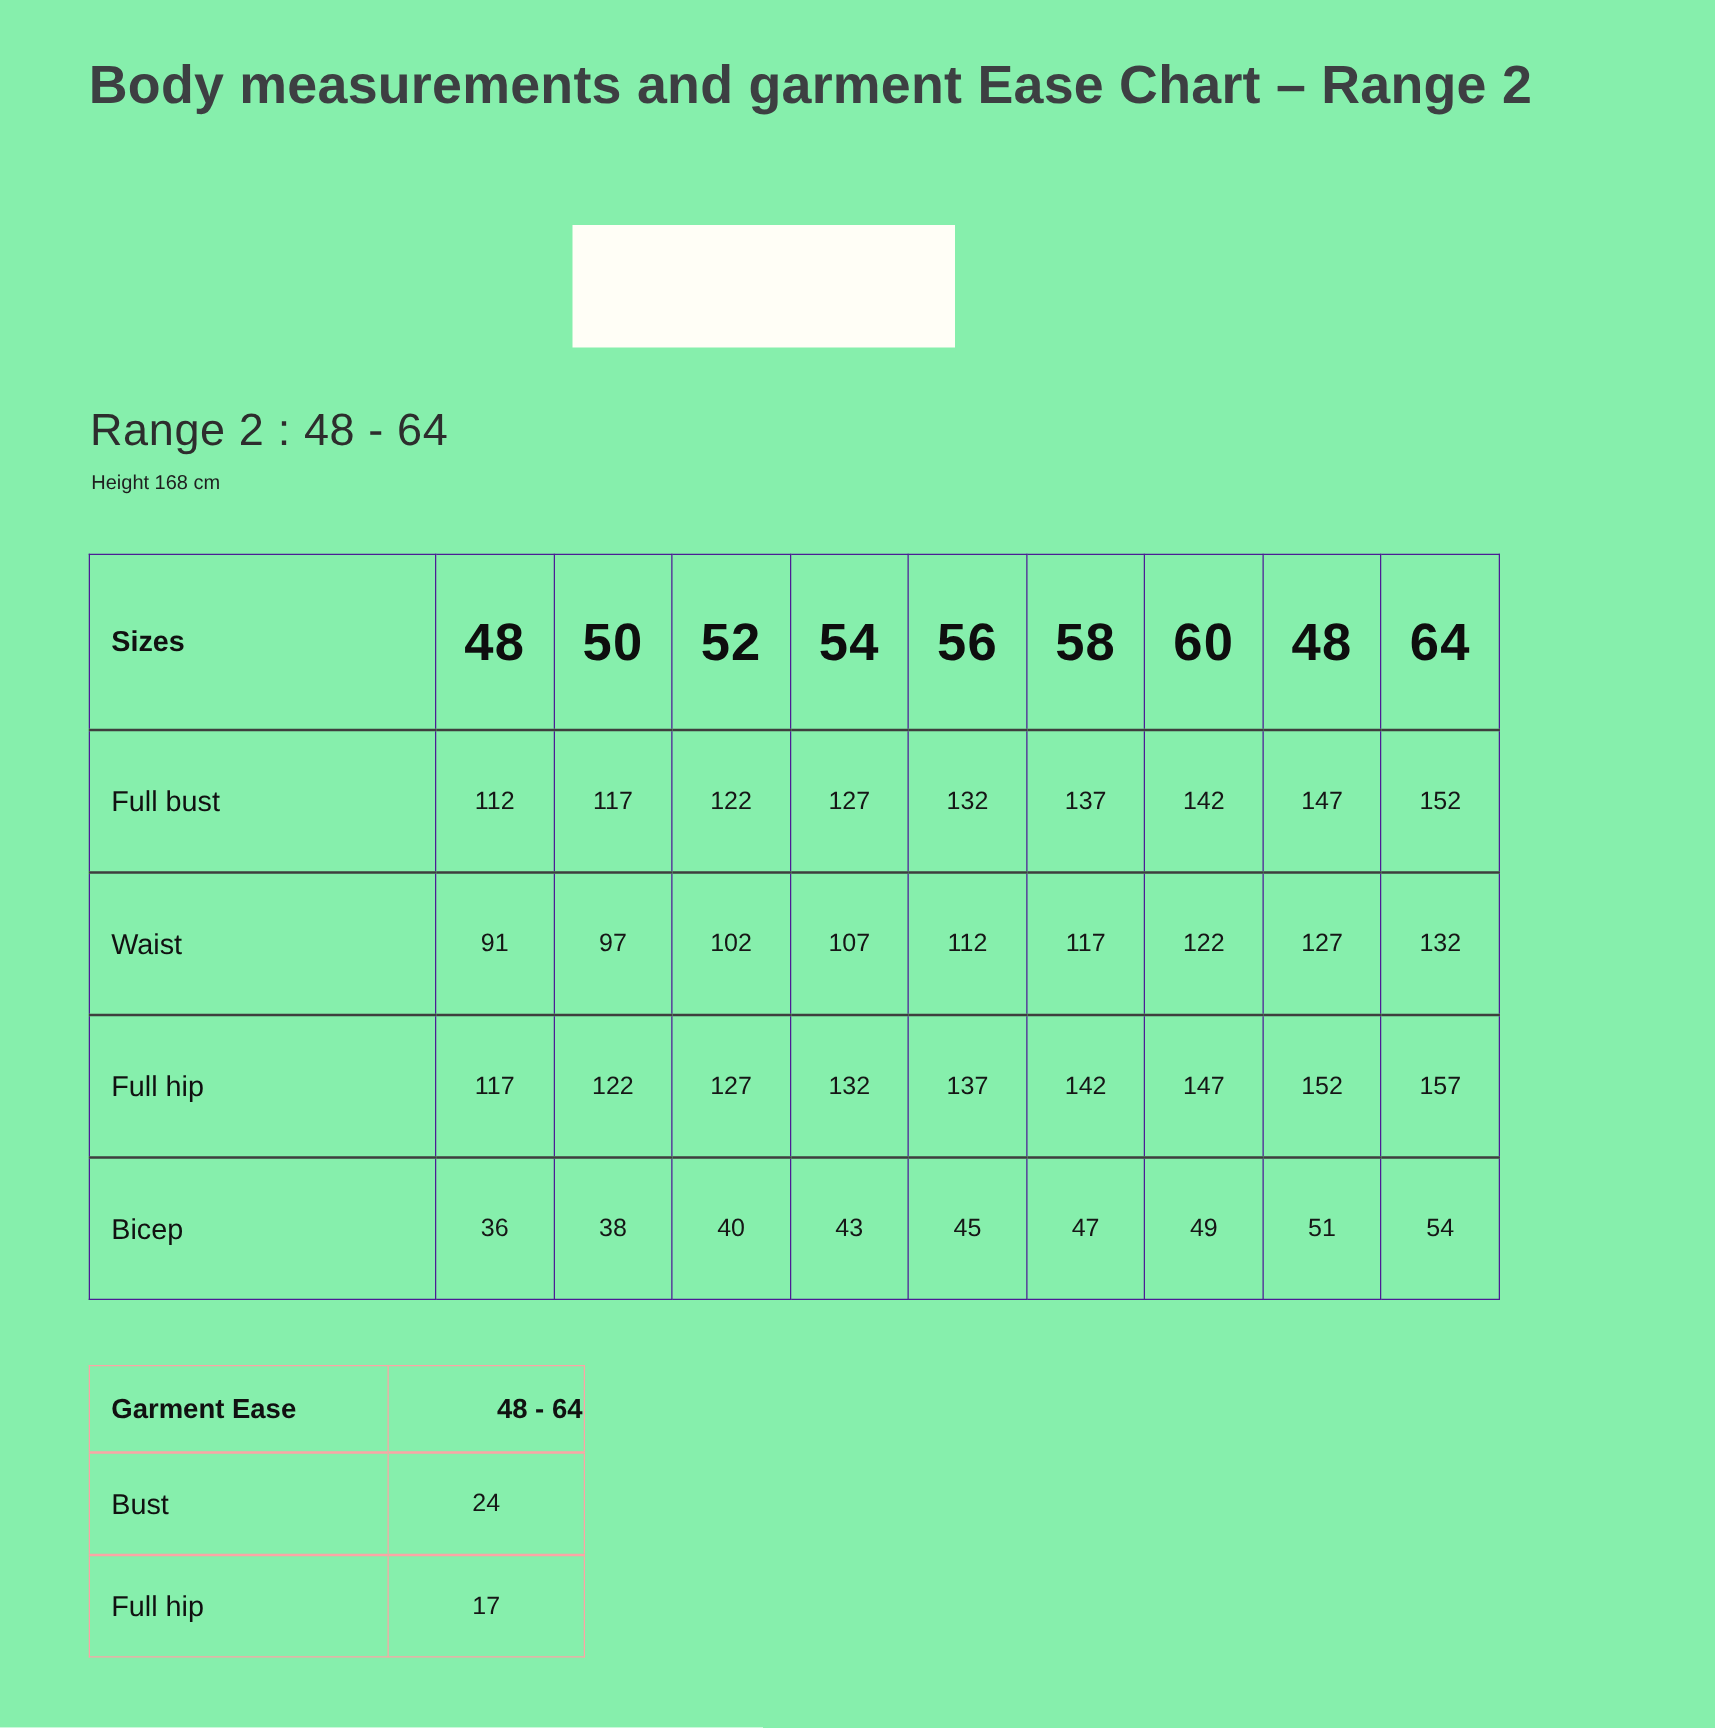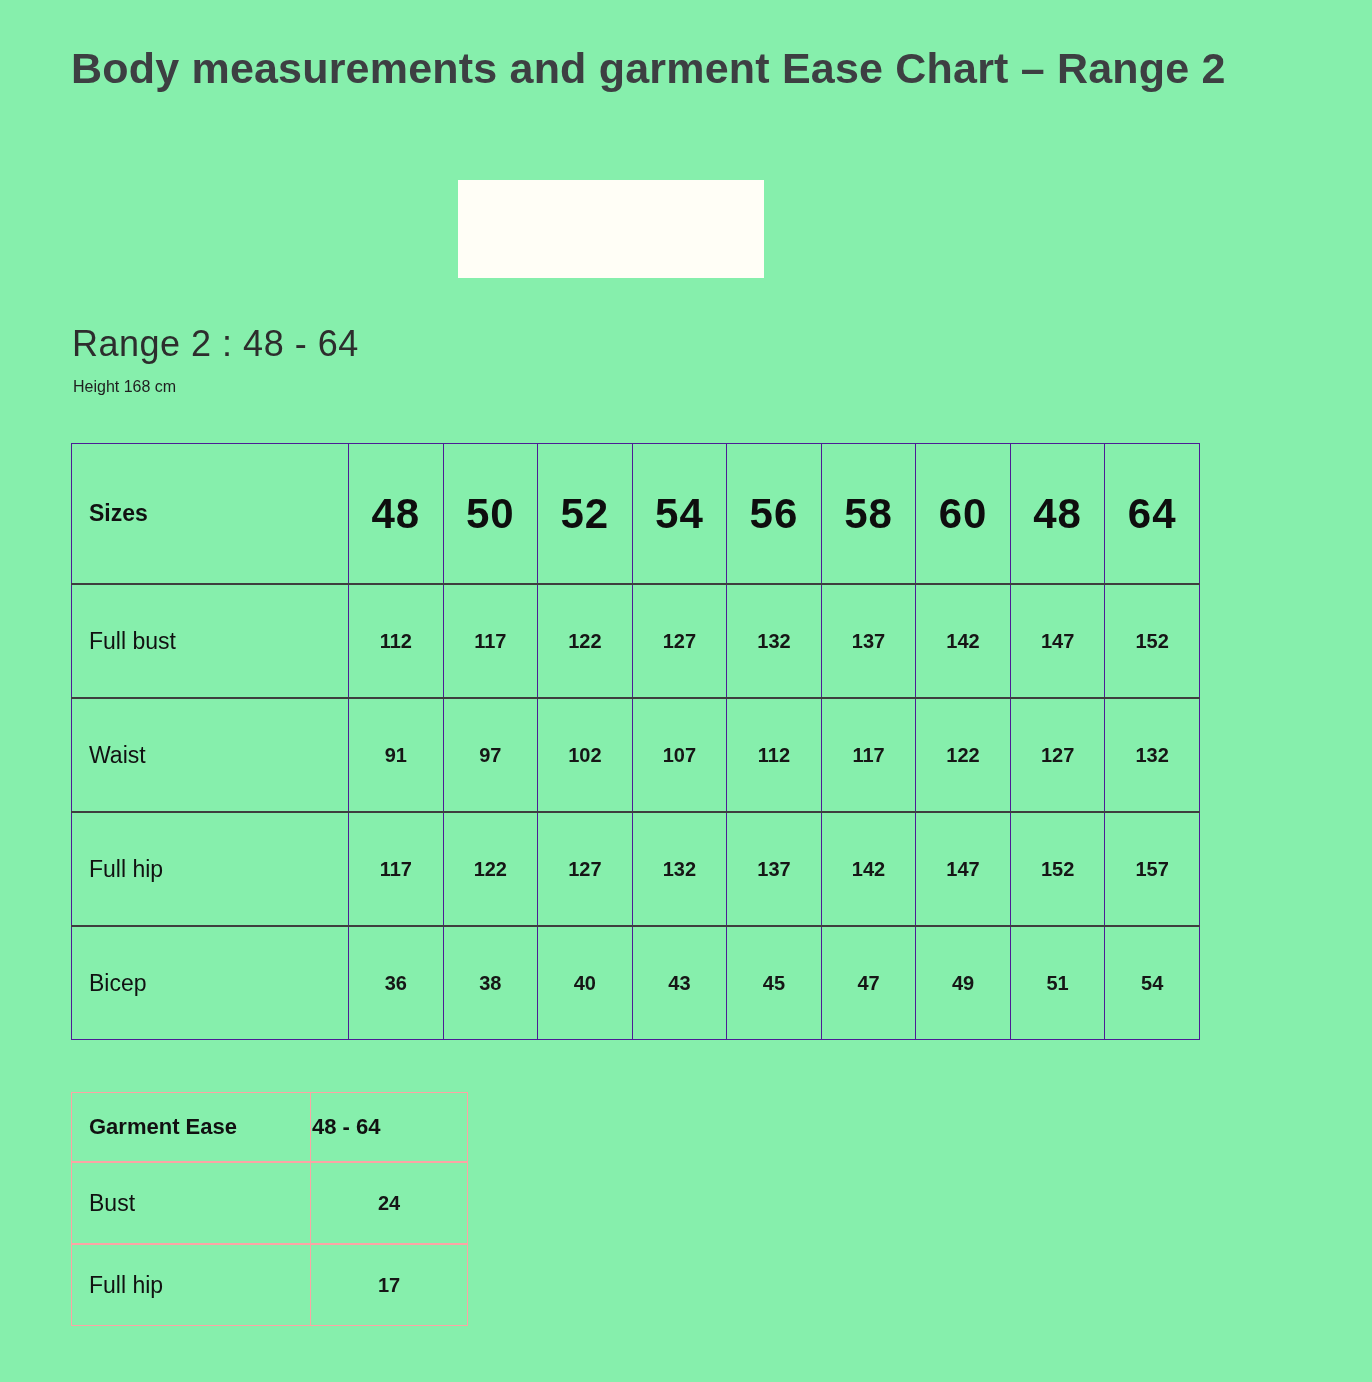--- a/index.html
+++ b/index.html
@@ -84,37 +84,36 @@
     text-align: center;
     font-weight: 700;
     font-size: 42px;
     letter-spacing: 1px;
     color: #0e0e0e;
   }
   .value-cell {
     text-align: center;
     font-size: 20px;
     color: #161616;
-    font-weight: bold;
   }
 
   
   .ease-table {
     position: absolute;
     left: 71px;
     top: 1092px;
     width: 397px;
   }
   .ease-table td { border: 1px solid #fca5a5; }
   .ease-table tr + tr td { border-top: 2px solid #fca5a5; }
   .ease-table .header-row td { height: 66px; }
   .ease-table .data-row td { height: 78px; }
   .ease-table .header-row .label-cell { font-weight: 700; font-size: 22px; }
   .ease-head-value {
-    text-align: left;
+    text-align: right;
     font-weight: 700;
     font-size: 22px;
     color: #111111;
   }
 </style>
 </head>
 <body>
 
 <div class="page">
 

